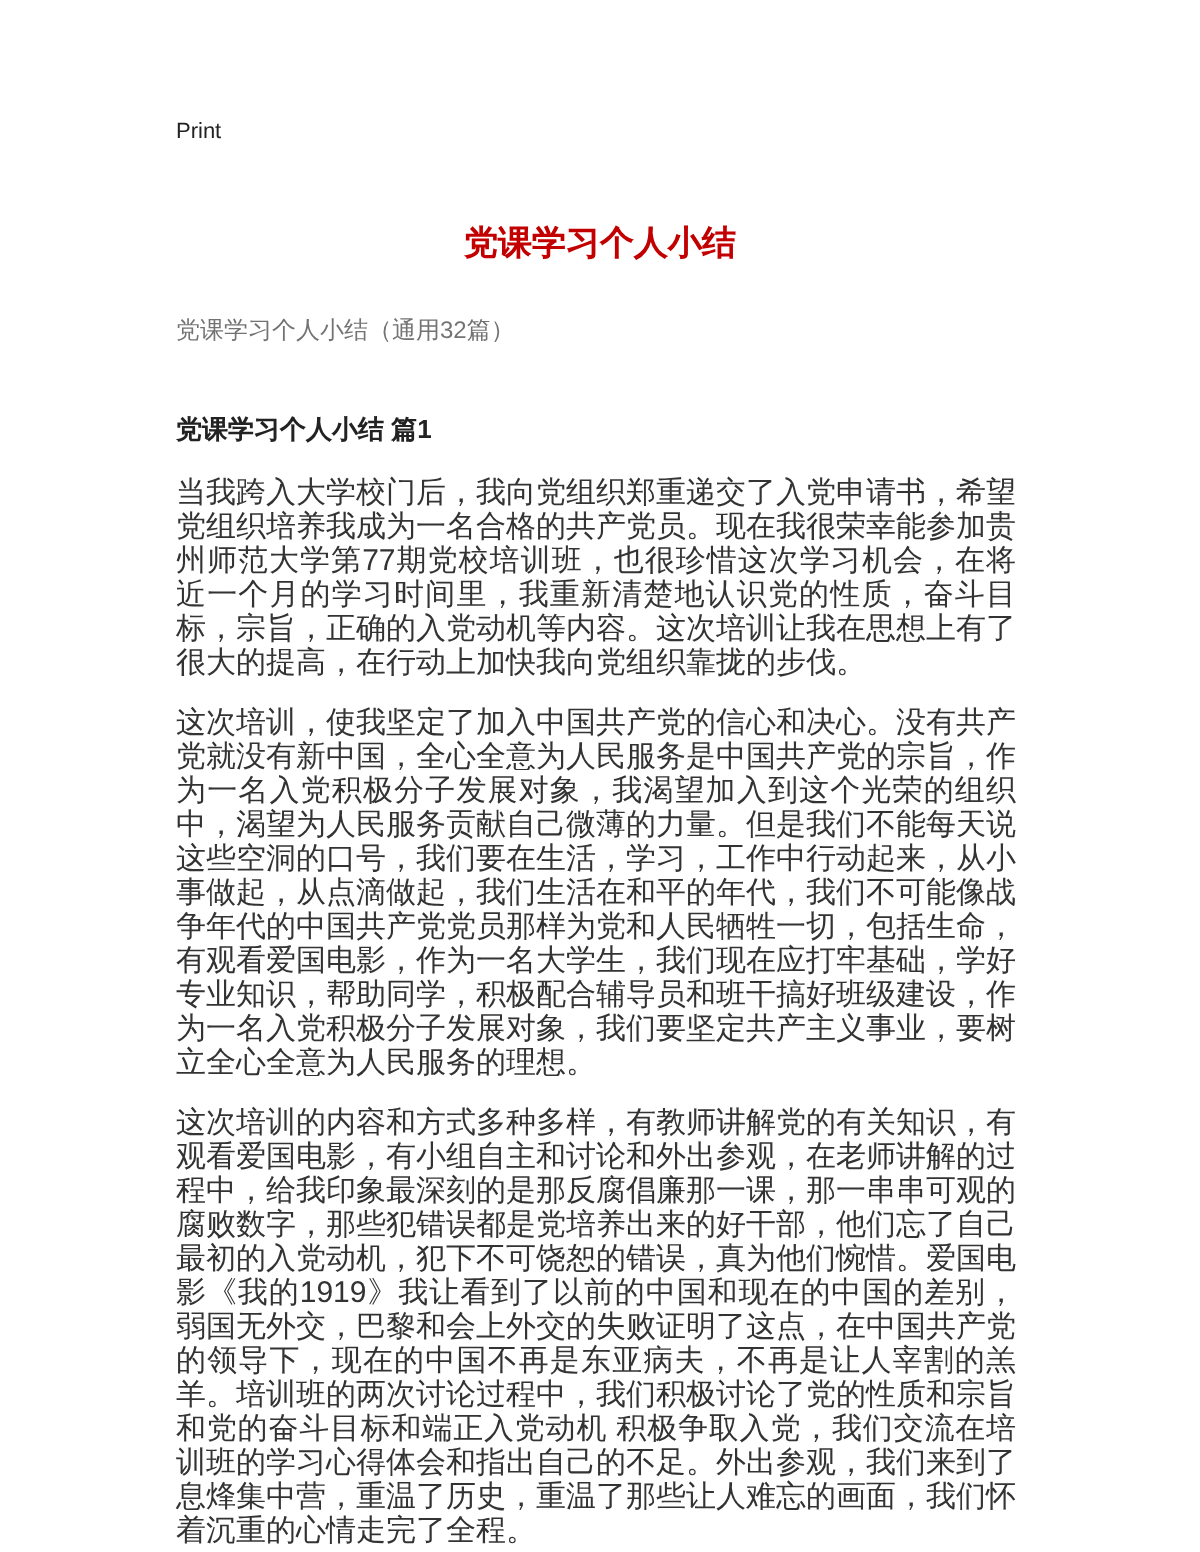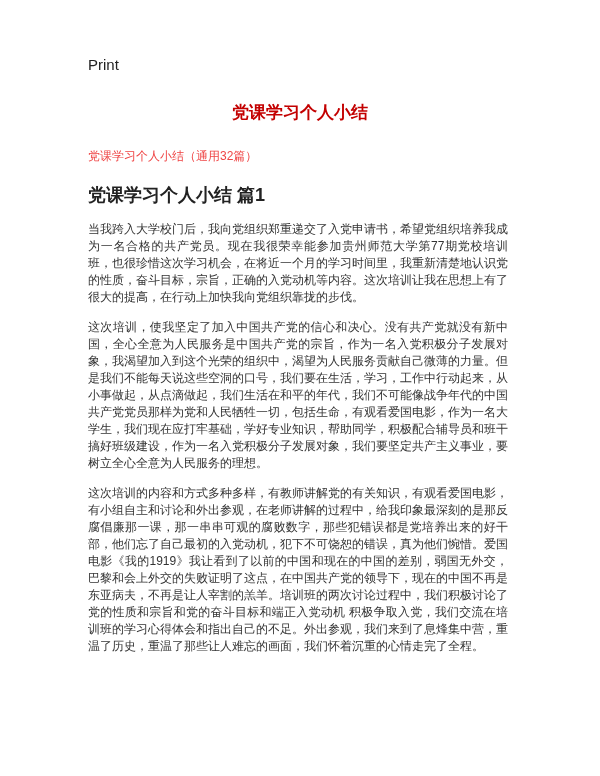--- a/index.html
+++ b/index.html
@@ -12,45 +12,45 @@
     width: 600px;
     height: 776px;
     font-family: "Liberation Sans", sans-serif;
     color: #333333;
     overflow: hidden;
   }
   .page {
     padding: 56px 88px 30px 88px;
   }
   .print-link {
-    font-size: 15px;
+    font-size: 11px;
     color: #222222;
-    margin-bottom: 4px;
+    margin-bottom: 30px;
     display: inline-block;
     cursor: pointer;
   }
   .doc-title {
     text-align: center;
     font-size: 17px;
     font-weight: bold;
-    margin: 24px 0 24px 0;
+    margin: 8px 0 24px 0;
   }
   .doc-subtitle {
     font-size: 12px;
-    color: #ef4444;
-    margin: 0 0 18px 0;
+    color: #737373;
+    margin: 0 0 32px 0;
   }
   .section-heading {
-    font-size: 18px;
+    font-size: 13px;
     font-weight: bold;
     color: #222222;
     margin: 0 0 14px 0;
   }
   .body-paragraph {
-    font-size: 12px;
+    font-size: 15px;
     line-height: 17px;
     text-align: justify;
     margin: 0 4px 13px 0;
     color: #333333;
   }
 </style>
 </head>
 <body>
 
 <div class="page">

